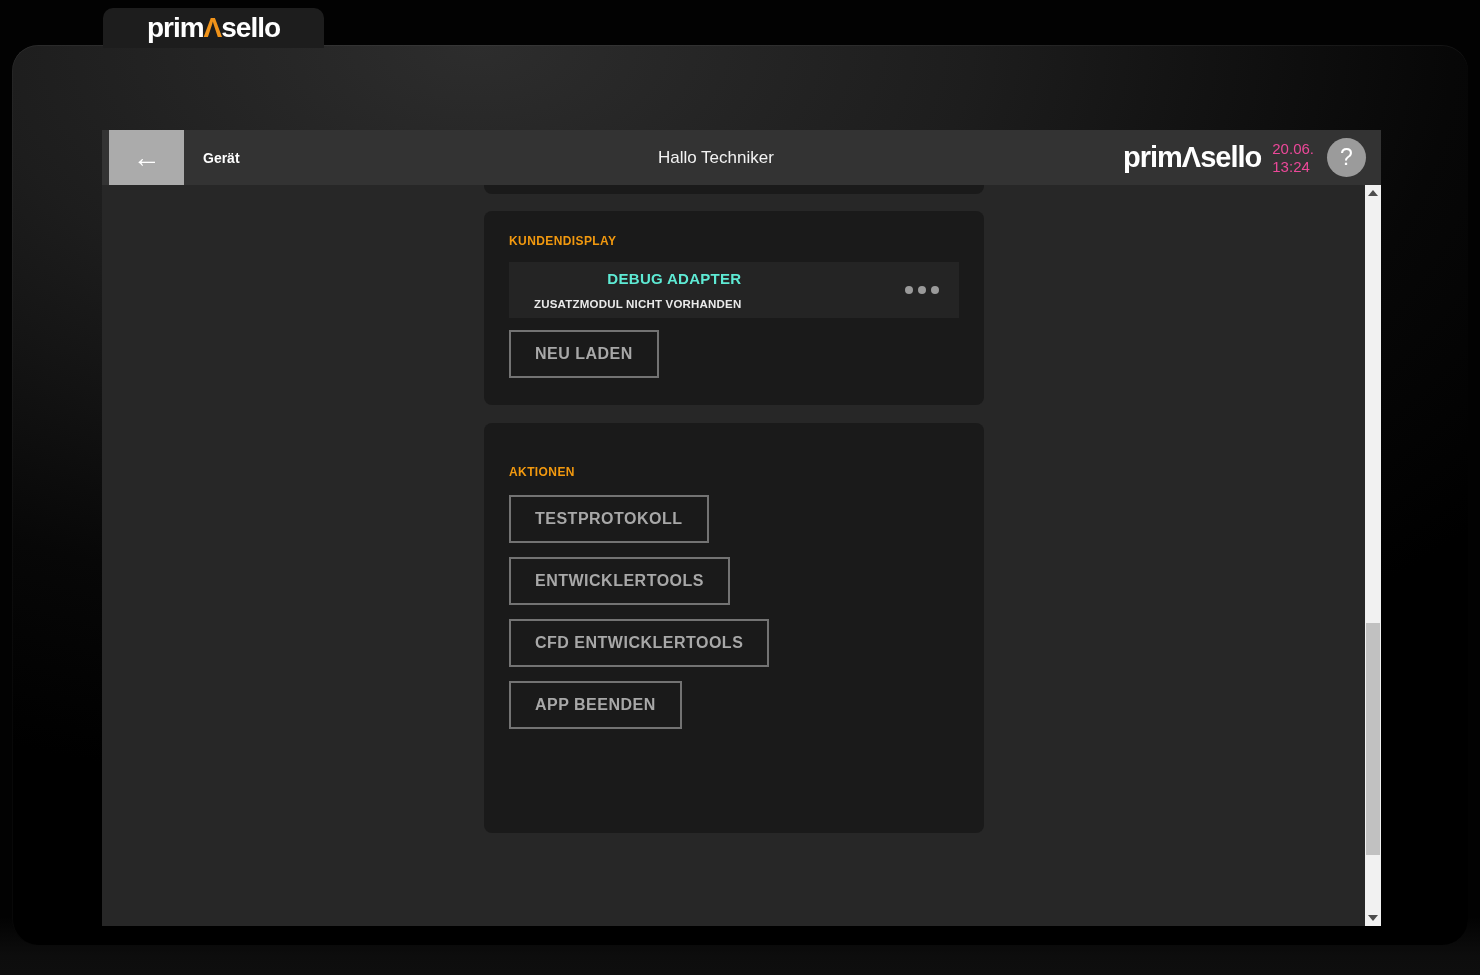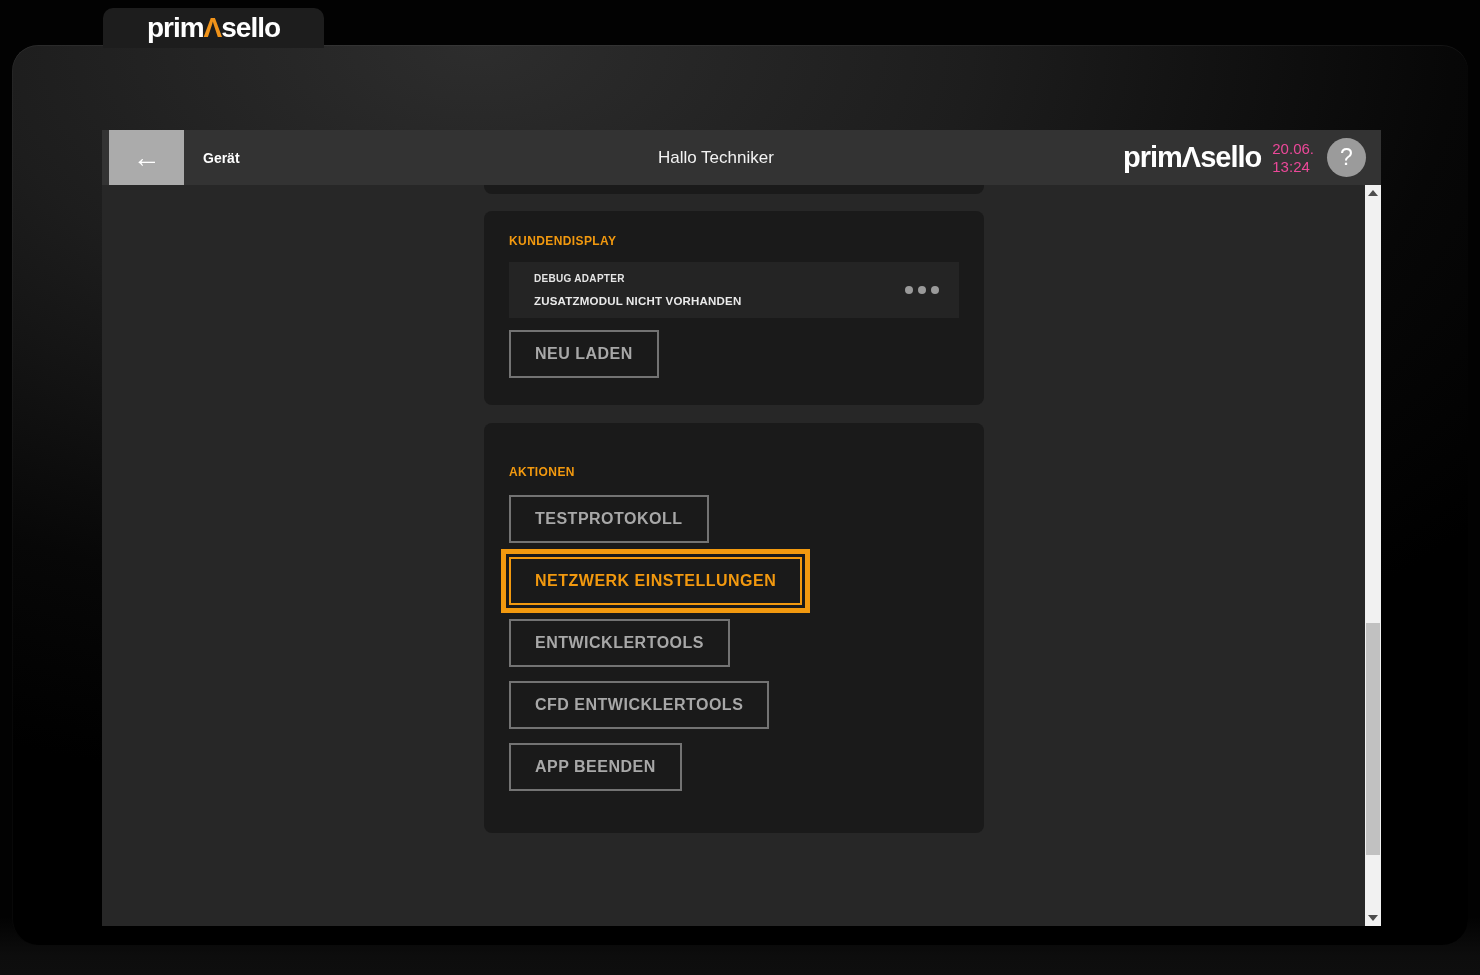--- a/index.html
+++ b/index.html
@@ -90,21 +90,21 @@
     color:#f2990f; font-size:12px; font-weight:bold; letter-spacing:0.4px;
   }
   .card-kundendisplay .card-label { margin-bottom:14px; }
   .card-aktionen .card-label { margin-bottom:16px; }
 
   .device-row {
     height:56px; background:#242424;
     display:flex; align-items:center; padding:0 18px 0 25px;
   }
   .device-texts { display:flex; flex-direction:column; justify-content:center; }
-  .device-name { color:#e5e5e5; font-size:10px; font-weight:bold; letter-spacing:0.3px; }
+  .device-name { color:#5eead4; font-size:15px; font-weight:bold; letter-spacing:0.3px;text-align:right; }
   .device-status { color:#eaeaea; font-size:11.5px; font-weight:bold; margin-top:11px; letter-spacing:0.2px; }
   .dots-menu { margin-left:auto; display:flex; gap:5px; cursor:pointer; padding:6px 2px; }
   .dots-menu i {
     width:8px; height:8px; border-radius:50%; background:#9a9a9a; display:block;
   }
 
   .ghost-btn {
     display:inline-block; border:2px solid #737373; color:#a8a8a8;
     background:transparent; font-family:inherit;
     font-size:16px; font-weight:bold; letter-spacing:0.5px;
@@ -197,26 +197,20 @@
           </div>
         </div>
 
         <div class="card card-aktionen">
           <div class="card-label">AKTIONEN</div>
 
           <div class="action-row">
             <button class="ghost-btn">TESTPROTOKOLL</button>
           </div>
 
-          <div class="action-row">
-            <span class="hl-wrap">
-              <span class="hl-frame"></span>
-              <button class="ghost-btn highlighted">NETZWERK EINSTELLUNGEN</button>
-            </span>
-          </div>
 
           <div class="action-row">
             <button class="ghost-btn">ENTWICKLERTOOLS</button>
           </div>
 
           <div class="action-row">
             <button class="ghost-btn">CFD ENTWICKLERTOOLS</button>
           </div>
 
           <div class="action-row">

